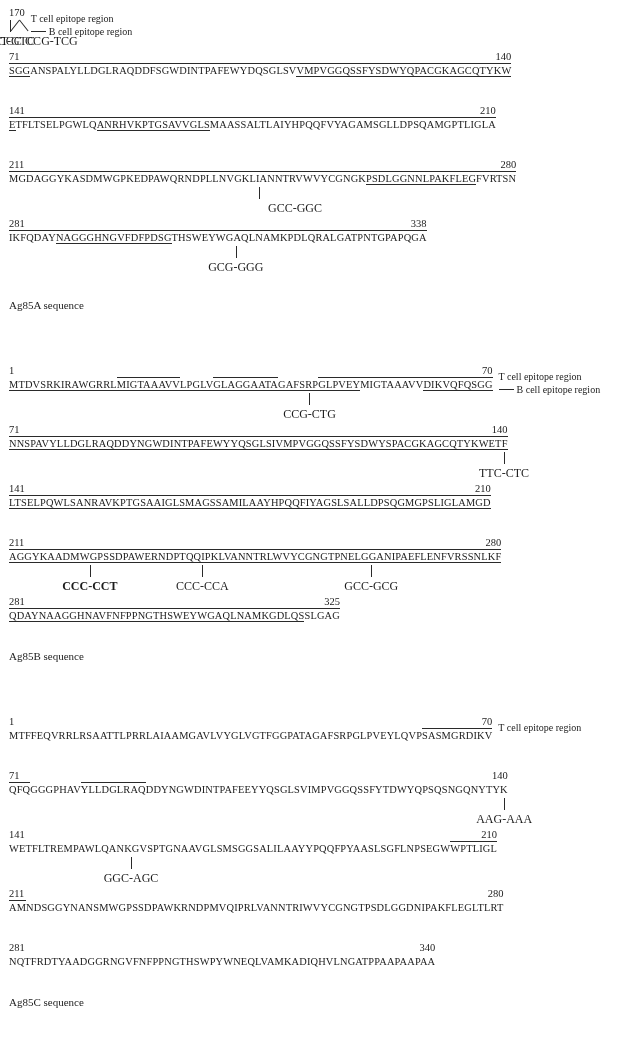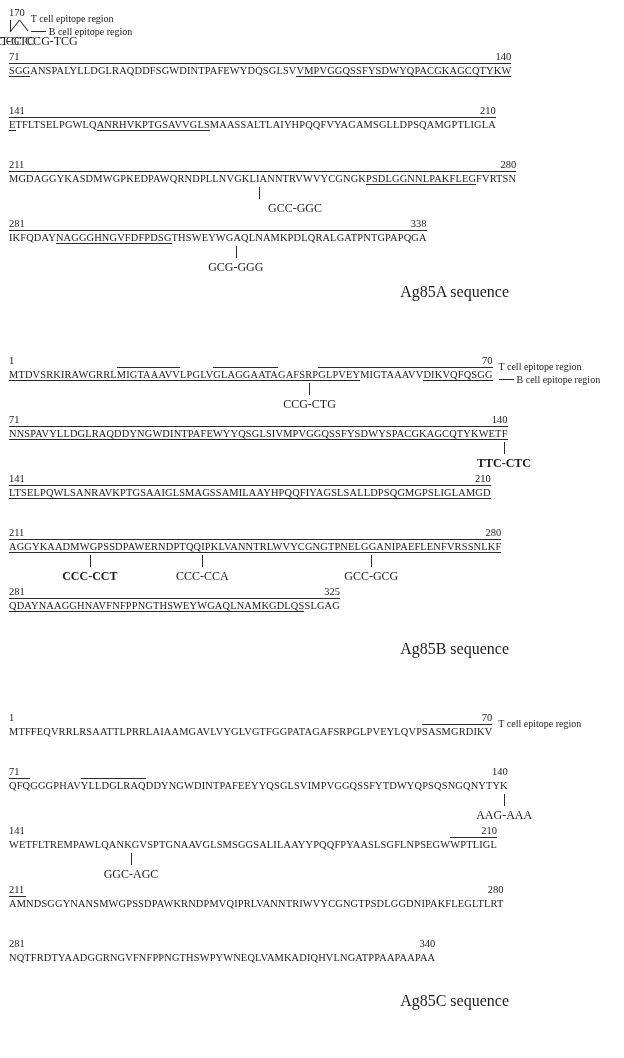--- a/index.html
+++ b/index.html
@@ -37,21 +37,21 @@
   .mut-label { position:absolute; top:15px; transform:translateX(-50%); white-space:nowrap; }
   .right-labels {
     position:absolute; left:100%; top:5px; margin-left:6px;
     font-size:10px; white-space:nowrap;
   }
   .right-label { display:block; line-height:13px; }
   .right-label.b::before {
     content:""; display:inline-block; width:15px; height:0;
     border-top:1px solid #2a2a2a; margin-right:3px; vertical-align:3px;
   }
-  .caption { font-size:16px; text-align:right; width:500px; margin-top:8px; }
+  .caption { font-size:11px; text-align:left; width:500px; margin-top:24px; }
 </style>
 </head>
 <body>
 
 <div class="figure-root" id="figure-root">
     <div class="seq-block">
       <div class="seq-line has-annot">
         <div class="num-row">
           <span>1</span>
           <span>70</span>
@@ -124,21 +124,21 @@
         </div>
       </div>
       <div class="seq-line has-annot">
         <div class="num-row">
           <span>71</span>
           <span>140</span>
         </div>
         <div class="seq-text"><span class="seg ov un">NNSPAVYLLDGLRAQDDYNGWDINTPAFEWYYQSGLSIVMPVGGQSSFYSDWYSPACGKAGCQTYKWETF</span></div>
         <div class="annot-row">
           <div class="tick" style="left: 99.2857%;"></div>
-          <span class="mut-label" style="left: calc(99.2857% + 0px); font-weight: bold;">TTC-CTC</span>
+          <span class="mut-label" style="left: calc(99.2857% + 0px);">TTC-CTC</span>
         </div>
       </div>
       <div class="seq-line">
         <div class="num-row">
           <span>141</span>
           <span>210</span>
         </div>
         <div class="seq-text"><span class="seg ov un">LTSELPQWLSANRAVKPTGSAAIGLSMAGSSAMILAAYHPQQFIYAGSLSALLDPSQGMGPSLIGLAMGD</span></div>
       </div>
       <div class="seq-line has-annot">

